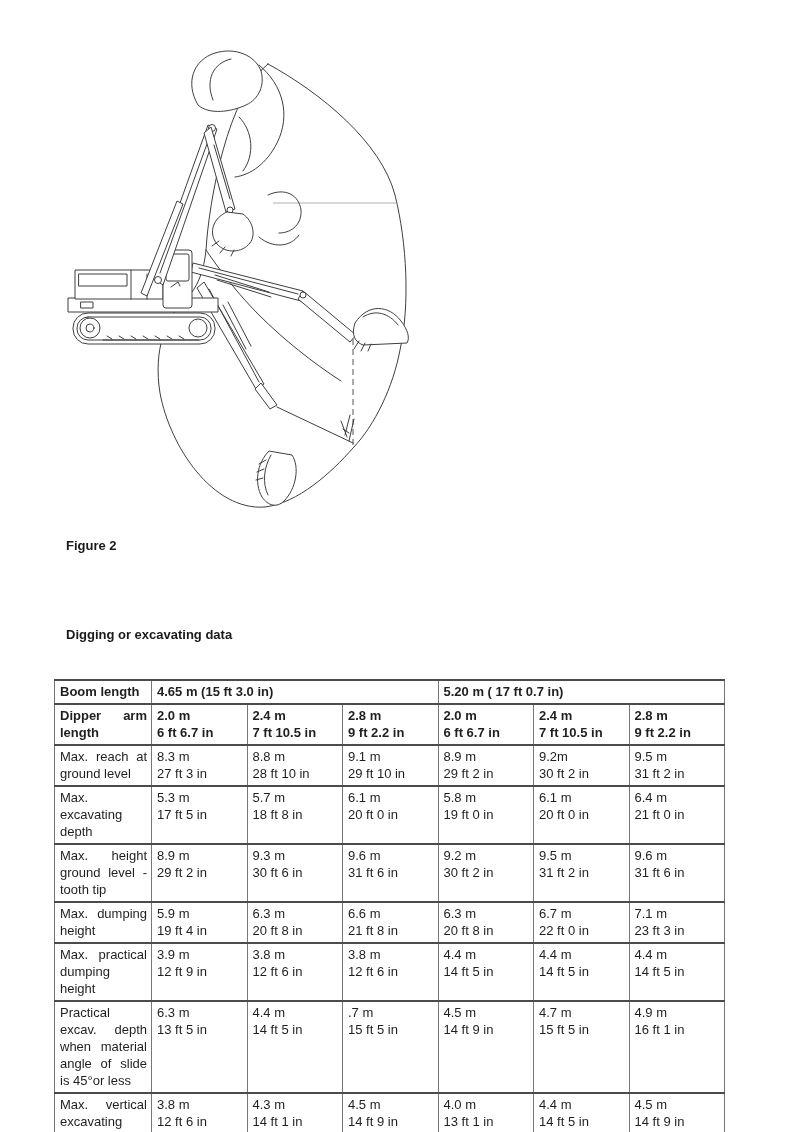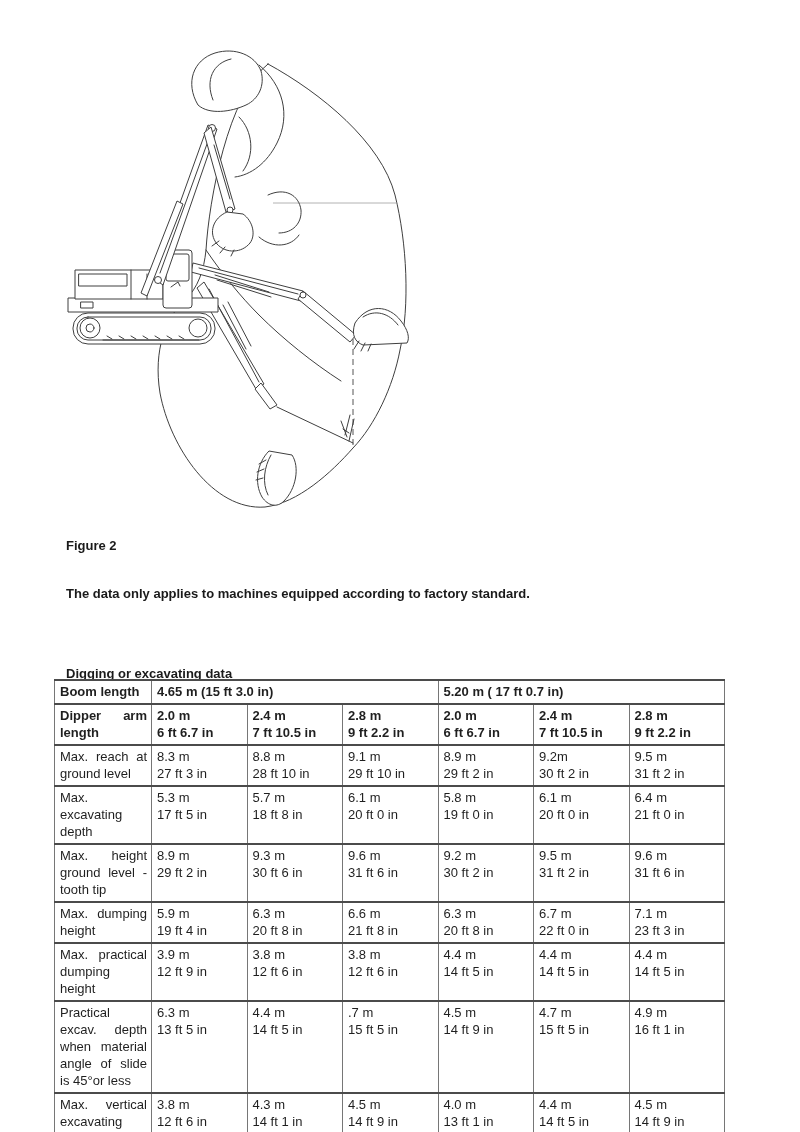--- a/index.html
+++ b/index.html
@@ -6,21 +6,21 @@
   .page{
     position:relative;width:800px;height:1132px;background:#ffffff;
     font-family:"Liberation Sans",sans-serif;color:#1a1a1a;overflow:hidden;
   }
   .figure-wrap{position:absolute;left:63px;top:5px;width:372px;height:518px;}
   .txt{position:absolute;left:66px;font-weight:bold;font-size:13px;line-height:19px;white-space:nowrap;}
   #figcap{top:536px}
   #note1{top:584px}
   #note2{top:603px}
   #note3{top:627px}
-  #note4{top:664px}
+  #note4{top:625px}
   table.datatable{
     position:absolute;left:54px;top:679px;width:670px;
     border-collapse:collapse;table-layout:fixed;
     font-size:13px;line-height:17px;color:#1f1f1f;
   }
   table.datatable td{
     border-left:1px solid #767676;border-right:1px solid #767676;
     border-top:2px solid #4b4b4b;border-bottom:2px solid #4b4b4b;
     padding:2px 4px 3px 5px;vertical-align:top;
   }
@@ -108,21 +108,20 @@
         <path class="ln" d="M150,95 C142,75 150,58 168,54"></path>
         <path class="ln" d="M196,60 C220,80 228,110 214,138 C204,158 188,170 172,172"></path>
         <path class="ln" d="M176,112 C190,126 192,150 180,166"></path>
         <path class="ln" d="M205,190 C222,182 236,190 238,205 C239,218 230,228 216,228"></path>
         <path class="ln" d="M196,232 C210,244 228,242 236,230"></path>
       </g>
     </svg>
   </div>
 
   <div class="txt" id="figcap">Figure 2</div>
-  <div class="txt" id="note1">The data only applies to machines equipped according to factory standard.</div>
   <div class="txt" id="note4">Digging or excavating data</div>
 
   <table class="datatable">
     <colgroup>
       <col style="width:97px">
       <col style="width:95.5px">
         <col style="width:95.5px">
         <col style="width:95.5px">
       <col style="width:95.5px">
         <col style="width:95.5px">

